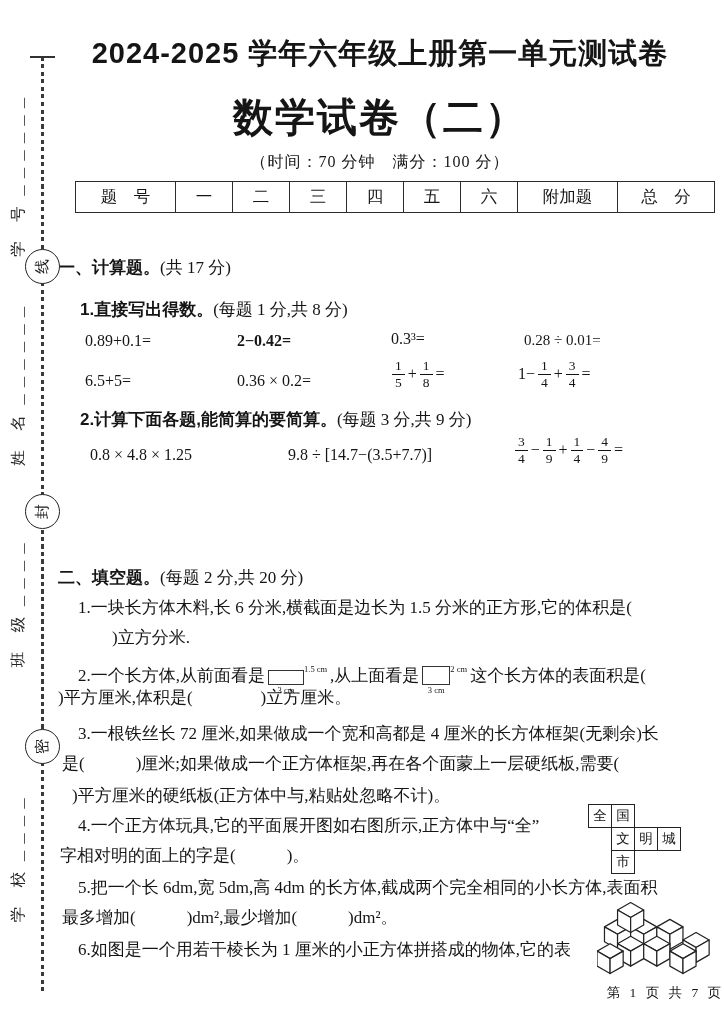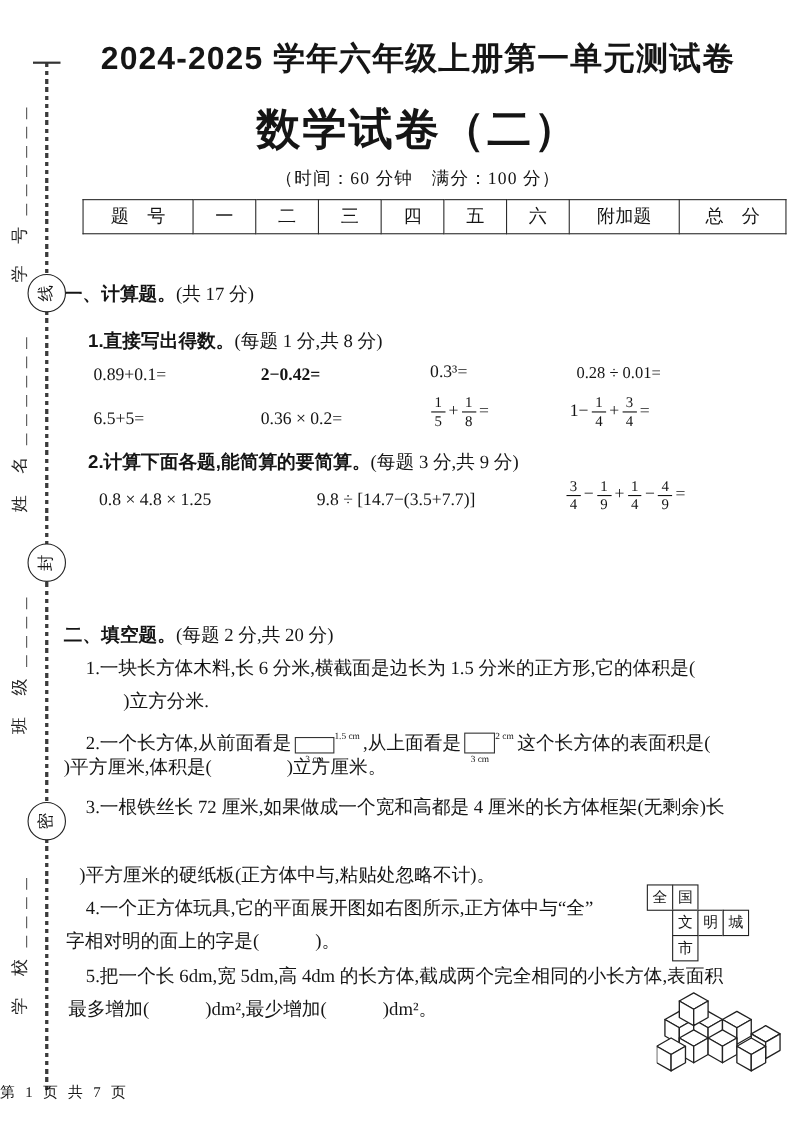--- a/index.html
+++ b/index.html
@@ -42,21 +42,21 @@
   .box1{width:34px;height:13px;margin-top:4px;}
   .box2{width:26px;height:17px;}
   .mini .side{position:absolute;left:100%;top:-2px;font-size:8.5px;white-space:nowrap;}
   .mini .bot{position:absolute;top:100%;left:-6px;right:-6px;text-align:center;font-size:8.5px;}
   .m1{margin-right:26px;} .m2{margin-right:20px;}
   
   .net{position:absolute;left:588px;top:804px;width:96px;height:72px;}
   .nc{position:absolute;width:22px;height:22px;border:1.5px solid #222;text-align:center;line-height:22px;
       font-size:13.5px;background:#fff;font-family:"Liberation Sans","DejaVu Sans",sans-serif;}
   .cube-stack{position:absolute;left:597px;top:898px;}
-  .footer{position:absolute;left:0;right:0;top:984px;text-align:left;font-size:13.5px;letter-spacing:3px;}
+  .footer{position:absolute;left:0;right:0;top:984px;text-align:right;font-size:13.5px;letter-spacing:3px;}
 </style>
 </head>
 <body>
 
 <div class="page">
 
   <div class="seal-line"></div>
   <div class="seal-tick"></div>
   <div class="margin-label ml1">学　号 ＿＿＿＿＿＿</div>
   <div class="margin-label ml2">姓　名 ＿＿＿＿＿＿</div>
@@ -67,21 +67,21 @@
     </div>
   <div class="seal-circle sc2">
       <span>封</span>
     </div>
   <div class="seal-circle sc3">
       <span>密</span>
     </div>
 
   <div class="title1">2024-2025 学年六年级上册第一单元测试卷</div>
   <div class="title2">数学试卷（二）</div>
-  <div class="subtitle">（时间：60 分钟　满分：100 分）</div>
+  <div class="subtitle">（时间：70 分钟　满分：100 分）</div>
 
   <table class="score">
     <colgroup>
       <col style="width:100px">
         <col style="width:57px">
         <col style="width:57px">
         <col style="width:57px">
       <col style="width:57px">
         <col style="width:57px">
         <col style="width:57px">
@@ -181,36 +181,38 @@
     <span class="mini m2">
       <span class="box box2"></span>
       <span class="side">2 cm</span>
       <span class="bot">3 cm</span>
     </span>
     <span>这个长方体的表面积是(</span>
   </div>
   <div class="t" style="left:58px;top:686px;">)平方厘米,体积是(　　　　)立方厘米。</div>
 
   <div class="t" style="left:78px;top:722px;">3.一根铁丝长 72 厘米,如果做成一个宽和高都是 4 厘米的长方体框架(无剩余)长</div>
+  <div class="t" style="left:62px;top:752px;">是(　　　)厘米;如果做成一个正方体框架,再在各个面蒙上一层硬纸板,需要(</div>
   <div class="t" style="left:72px;top:784px;">)平方厘米的硬纸板(正方体中与,粘贴处忽略不计)。</div>
 
   <div class="t" style="left:78px;top:814px;">4.一个正方体玩具,它的平面展开图如右图所示,正方体中与“全”</div>
   <div class="t" style="left:60px;top:844px;">字相对明的面上的字是(　　　)。</div>
 
   <div class="net">
     <div class="nc" style="left:0;top:0;">全</div>
     <div class="nc" style="left:23px;top:0;">国</div>
     <div class="nc" style="left:23px;top:23px;">文</div>
     <div class="nc" style="left:46px;top:23px;">明</div>
     <div class="nc" style="left:69px;top:23px;">城</div>
     <div class="nc" style="left:23px;top:46px;">市</div>
   </div>
 
   <div class="t" style="left:78px;top:876px;">5.把一个长 6dm,宽 5dm,高 4dm 的长方体,截成两个完全相同的小长方体,表面积</div>
   <div class="t" style="left:62px;top:906px;">最多增加(　　　)dm²,最少增加(　　　)dm²。</div>
+  <div class="t" style="left:78px;top:938px;">6.如图是一个用若干棱长为 1 厘米的小正方体拼搭成的物体,它的表</div>
 
   <svg class="cube-stack" width="114" height="82" viewBox="0 0 122 86">
     <defs>
       <g id="ucube" stroke="#222" stroke-width="1.3" fill="#fff" stroke-linejoin="round">
         <polygon points="0,8 14,0 28,8 14,16"></polygon>
         <polygon points="0,8 14,16 14,32 0,24"></polygon>
         <polygon points="14,16 28,8 28,24 14,32"></polygon>
       </g>
     </defs>
     <use href="#ucube" x="8" y="22"></use>

